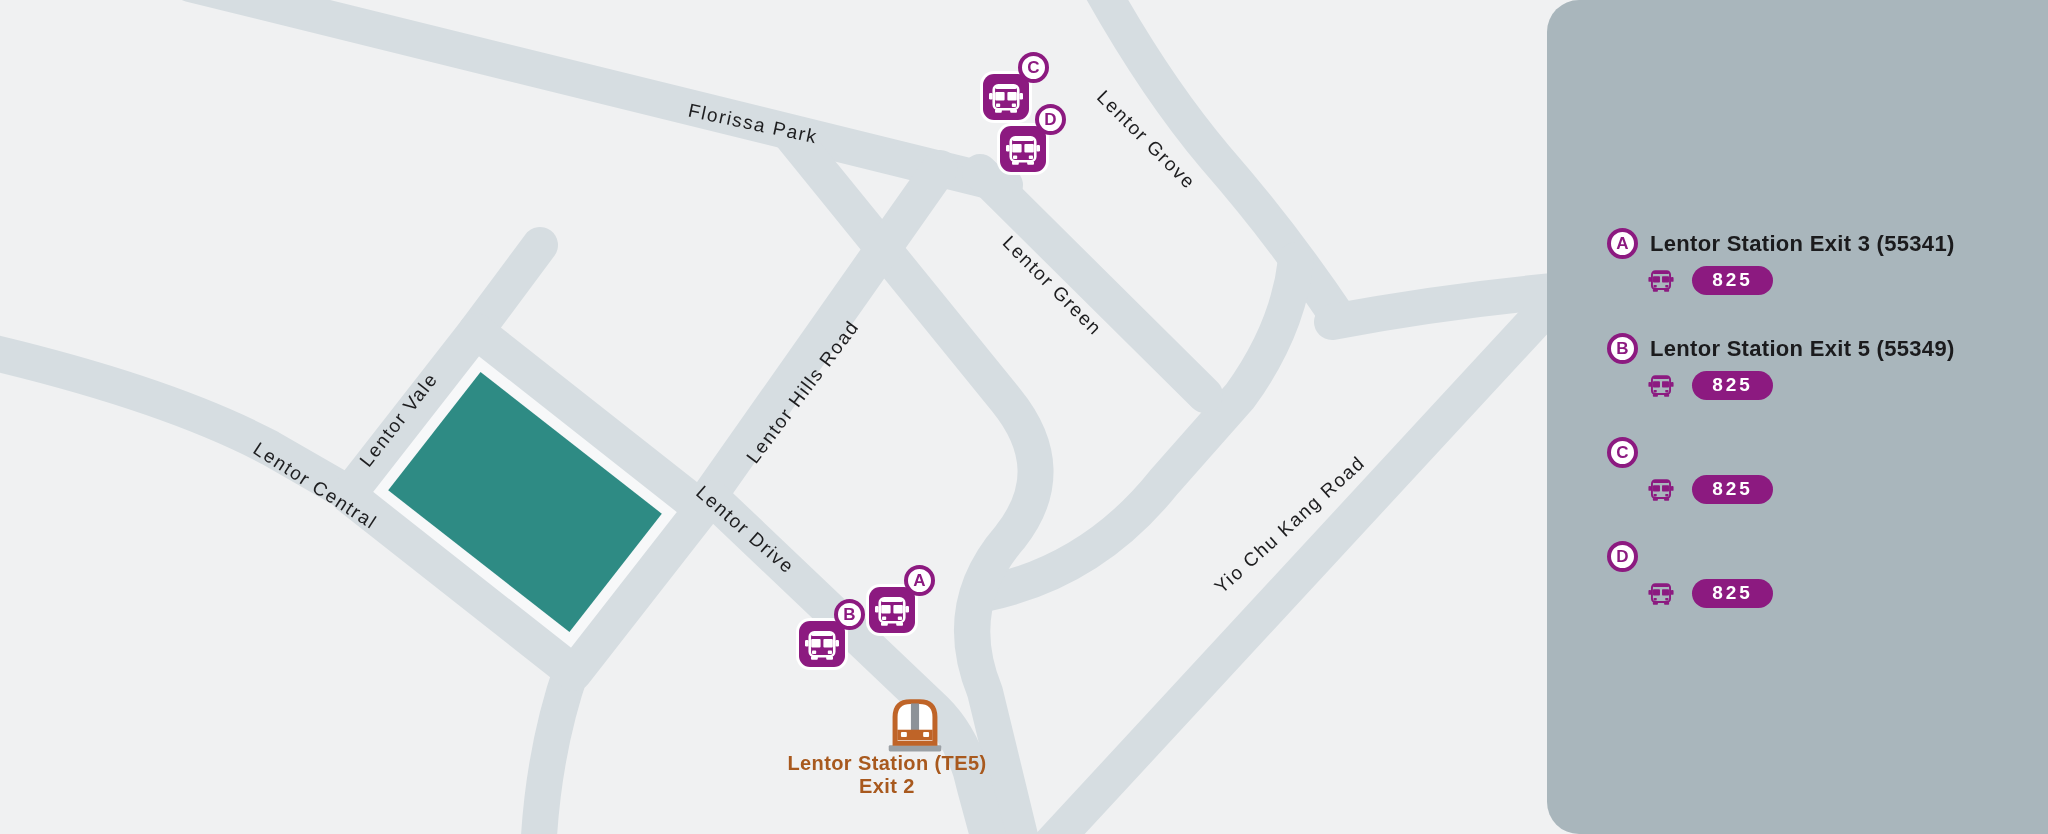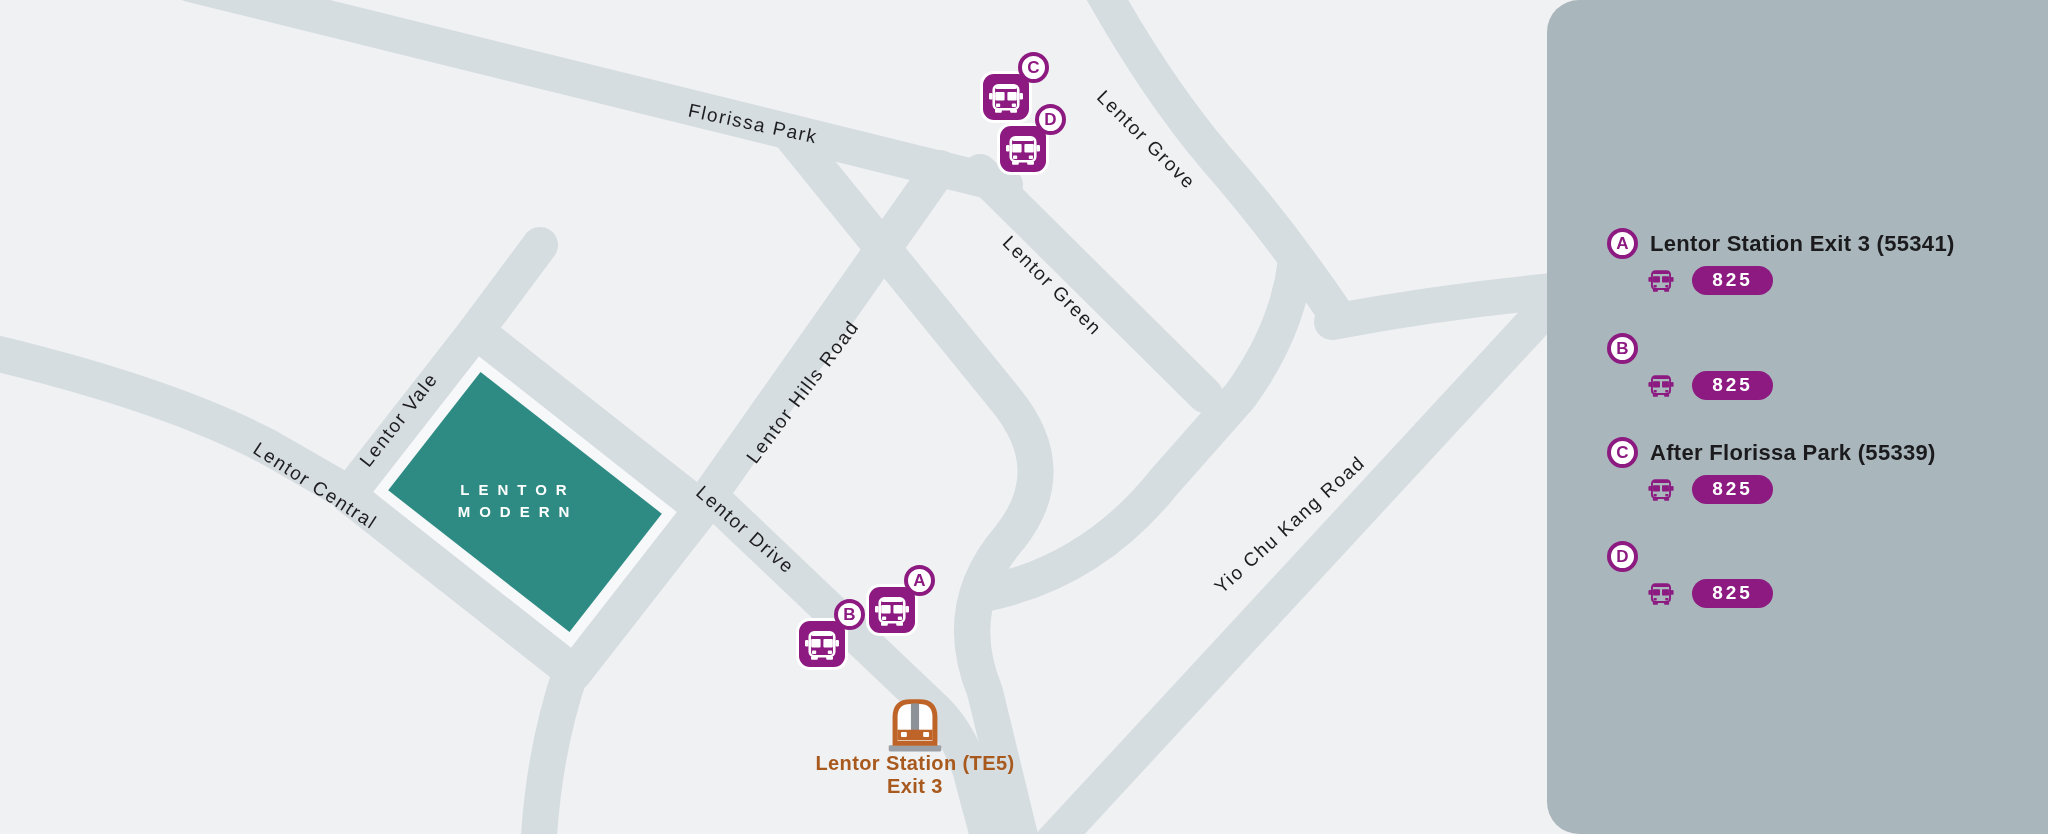--- a/index.html
+++ b/index.html
@@ -49,21 +49,21 @@
   }
   .stop .badge{position:absolute;left:35px;top:-22px;}
   #stop-a{left:869px;top:587px;}
   #stop-b{left:799px;top:621px;}
   #stop-c{left:983px;top:74px;}
   #stop-d{left:1000px;top:126px;}
 
   
   .station-icon{position:absolute;left:886px;top:696px;}
   .station-label{
-    position:absolute;left:775px;top:752px;width:280px;text-align:center;
+    position:absolute;left:747px;top:752px;width:280px;text-align:center;
     color:#a8591e;font-size:20px;font-weight:700;line-height:23px;letter-spacing:.4px;
   }
 
   
   .panel{
     position:absolute;left:1547px;top:0;width:501px;height:834px;
     background:#a9b6bc;border-radius:32px 0 0 32px;
   }
   .legend-item{position:absolute;left:60px;width:420px;}
   #li-0{top:228px;} #li-1{top:333px;} #li-2{top:437px;} #li-3{top:541px;}
@@ -102,24 +102,20 @@
   <div class="road-label" id="rl-florissa">Florissa Park</div>
   <div class="road-label" id="rl-grove">Lentor Grove</div>
   <div class="road-label" id="rl-green">Lentor Green</div>
   <div class="road-label" id="rl-hills">Lentor Hills Road</div>
   <div class="road-label" id="rl-vale">Lentor Vale</div>
   <div class="road-label" id="rl-central">Lentor Central</div>
   <div class="road-label" id="rl-drive">Lentor Drive</div>
   <div class="road-label" id="rl-yck">Yio Chu Kang Road</div>
 
   <div class="building"></div>
-  <div class="building-label">
-    <div>LENTOR</div>
-    <div>MODERN</div>
-  </div>
 
   <div class="stop" id="stop-a">
     <div class="sq">
       <svg width="46" height="46" viewBox="0 0 46 46" fill="#ffffff">
         <rect x="10.75" y="11.25" width="24.5" height="24" rx="4.5" fill="none" stroke="#ffffff" stroke-width="2.6"></rect>
         <rect x="12" y="11.5" width="22" height="3.5" rx="1.7"></rect>
         <rect x="12.2" y="18" width="9.4" height="8.5" rx="1"></rect>
         <rect x="24.4" y="18" width="9.4" height="8.5" rx="1"></rect>
         <rect x="6" y="19" width="3.6" height="6.5" rx="1.2"></rect>
         <rect x="36.4" y="19" width="3.6" height="6.5" rx="1.2"></rect>
@@ -200,21 +196,21 @@
       <rect x="16" y="48" width="32" height="5" fill="#9ba1a6"></rect>
       <path d="M10 51 V22 Q10 5 27 5 H37 Q54 5 54 22 V51 Z" fill="#ffffff" stroke="#bf6428" stroke-width="5.5"></path>
       <rect x="27.5" y="7" width="9" height="30" fill="#8d9298"></rect>
       <rect x="12.5" y="36" width="39" height="11.5" fill="#bf6428"></rect>
       <rect x="16.5" y="38.5" width="6.5" height="5.5" rx="1" fill="#ffffff"></rect>
       <rect x="41" y="38.5" width="6.5" height="5.5" rx="1" fill="#ffffff"></rect>
     </svg>
   </div>
   <div class="station-label">
     <div>Lentor Station (TE5)</div>
-    <div>Exit 3</div>
+    <div>Exit 2</div>
   </div>
 
   <div class="panel">
 
     <div class="legend-item" id="li-0">
       <div class="l-head">
         <div class="badge">
             <span>A</span>
           </div>
         <div class="l-label">Lentor Station Exit 3 (55341)</div>
@@ -236,20 +232,21 @@
             <span>825</span>
           </div>
       </div>
     </div>
 
     <div class="legend-item" id="li-1">
       <div class="l-head">
         <div class="badge">
             <span>B</span>
           </div>
+        <div class="l-label">Lentor Station Exit 5 (55349)</div>
       </div>
       <div class="l-sub">
         <svg width="34" height="34" viewBox="0 0 46 46" fill="#8c1a80">
           <rect x="10.75" y="11.25" width="24.5" height="24" rx="4.5" fill="none" stroke="#8c1a80" stroke-width="2.6"></rect>
           <rect x="12" y="11.5" width="22" height="3.5" rx="1.7"></rect>
           <rect x="12.2" y="18" width="9.4" height="8.5" rx="1"></rect>
           <rect x="24.4" y="18" width="9.4" height="8.5" rx="1"></rect>
           <rect x="6" y="19" width="3.6" height="6.5" rx="1.2"></rect>
           <rect x="36.4" y="19" width="3.6" height="6.5" rx="1.2"></rect>
           <rect x="13" y="29.6" width="4.2" height="3.5" rx="0.8"></rect>
@@ -261,21 +258,20 @@
             <span>825</span>
           </div>
       </div>
     </div>
 
     <div class="legend-item" id="li-2">
       <div class="l-head">
         <div class="badge">
             <span>C</span>
           </div>
-        <div class="l-label">After Florissa Park (55339)</div>
       </div>
       <div class="l-sub">
         <svg width="34" height="34" viewBox="0 0 46 46" fill="#8c1a80">
           <rect x="10.75" y="11.25" width="24.5" height="24" rx="4.5" fill="none" stroke="#8c1a80" stroke-width="2.6"></rect>
           <rect x="12" y="11.5" width="22" height="3.5" rx="1.7"></rect>
           <rect x="12.2" y="18" width="9.4" height="8.5" rx="1"></rect>
           <rect x="24.4" y="18" width="9.4" height="8.5" rx="1"></rect>
           <rect x="6" y="19" width="3.6" height="6.5" rx="1.2"></rect>
           <rect x="36.4" y="19" width="3.6" height="6.5" rx="1.2"></rect>
           <rect x="13" y="29.6" width="4.2" height="3.5" rx="0.8"></rect>

